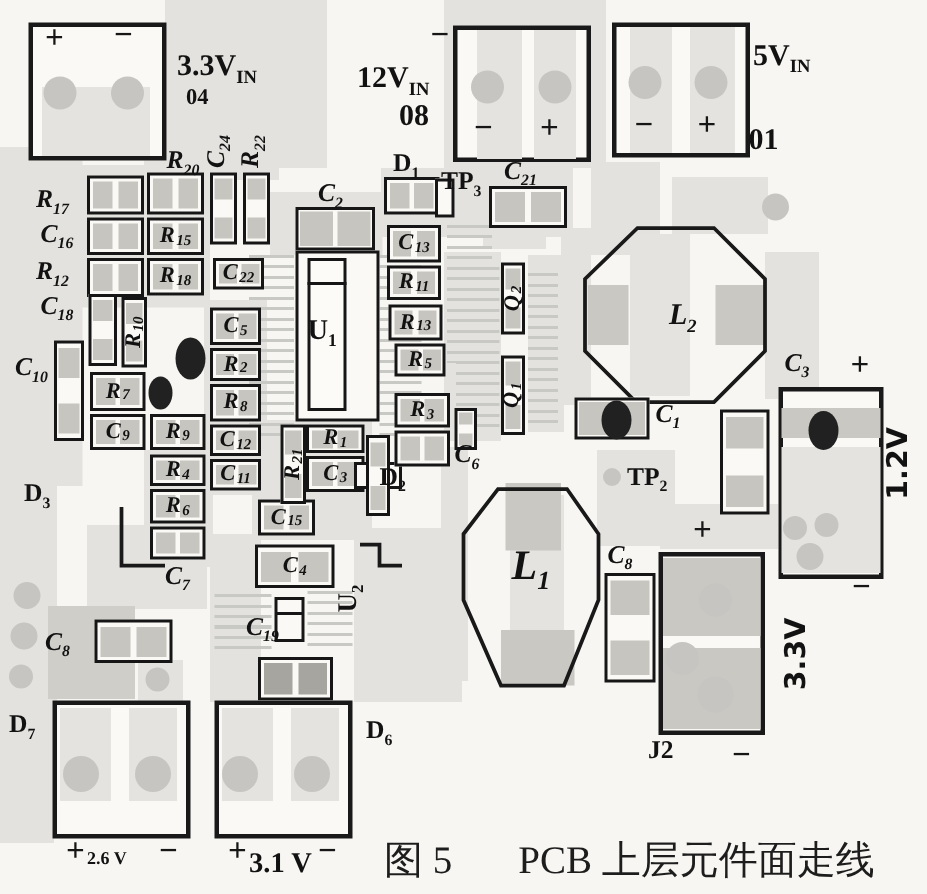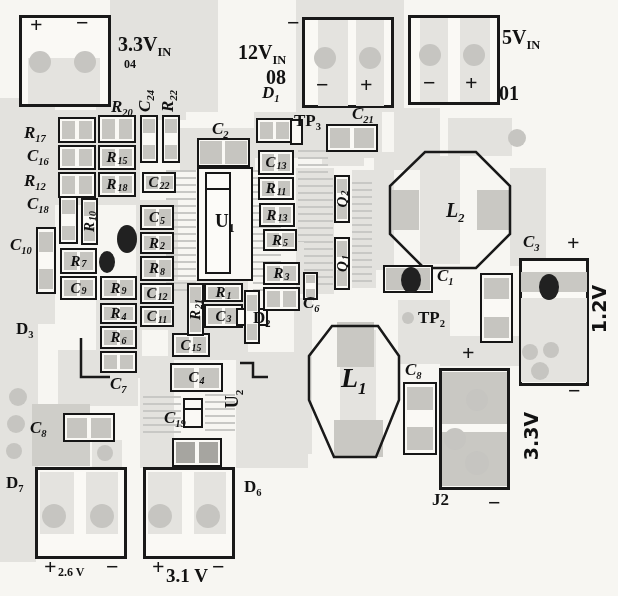--- a/index.html
+++ b/index.html
@@ -44,20 +44,22 @@
   .flabel.rotc{transform:translate(-50%,-50%) rotate(-90deg)}
   .flabel sub{font-size:0.62em}
   .caption{position:absolute;left:256px;top:556px;z-index:9;font-size:26px;color:#1d1d1d;
            display:flex;gap:44px;white-space:nowrap}
 </style>
 </head>
 <body>
 
 <div id="board">
   <div class="caption">
+    <span>图 5</span>
+    <span>PCB 上层元件面走线</span>
   </div>
 <div class="pour l" style="left: 0px; top: 98px; width: 55px; height: 226px;"></div>
     <div class="pour l" style="left: 0px; top: 324px; width: 38px; height: 146px;"></div>
     <div class="pour l" style="left: 110px; top: 0px; width: 108px; height: 112px;"></div>
     <div class="pour l" style="left: 296px; top: 0px; width: 108px; height: 112px;"></div>
     <div class="pour l" style="left: 322px; top: 108px; width: 42px; height: 58px;"></div>
     <div class="pour l" style="left: 394px; top: 108px; width: 46px; height: 62px;"></div>
     <div class="pour l" style="left: 448px; top: 118px; width: 64px; height: 38px;"></div>
     <div class="pour l" style="left: 374px; top: 152px; width: 20px; height: 118px;"></div>
     <div class="pour l" style="left: 510px; top: 168px; width: 36px; height: 98px;"></div>
@@ -463,38 +465,38 @@
     <div class="flabel it" style="left: 10px; top: 236px;"><span class="">C</span><sub class="">10</sub></div>
     <div class="flabel it" style="left: 111px; top: 98px;"><span class="">R</span><sub class="">20</sub></div>
     <div class="flabel it rotc" style="left: 146px; top: 101px;"><span class="">C</span><sub class="">24</sub></div>
     <div class="flabel it rotc" style="left: 169px; top: 101px;"><span class="">R</span><sub class="">22</sub></div>
     <div class="flabel" style="left: 16px; top: 320px;"><span class="">D</span><sub class="">3</sub></div>
     <div class="flabel it" style="left: 110px; top: 375px;"><span class="">C</span><sub class="">7</sub></div>
     <div class="flabel it" style="left: 30px; top: 419px;"><span class="">C</span><sub class="">8</sub></div>
     <div class="flabel" style="left: 6px; top: 474px;"><span class="">D</span><sub class="">7</sub></div>
     <div class="flabel" style="left: 244px; top: 478px;"><span class="">D</span><sub class="">6</sub></div>
     <div class="flabel it" style="left: 212px; top: 120px;"><span class="">C</span><sub class="">2</sub></div>
-    <div class="flabel" style="left: 262px; top: 84px; font-style: italic;"><span class="">D</span><sub class="">1</sub></div>
+    <div class="flabel" style="left: 262px; top: 100px;"><span class="">D</span><sub class="">1</sub></div>
     <div class="flabel" style="left: 294px; top: 112px;"><span class="">TP</span><sub class="">3</sub></div>
-    <div class="flabel it" style="left: 352px; top: 105px;"><span class="">C</span><sub class="">21</sub></div>
-    <div class="flabel" style="left: 215px; top: 211px; font-size: 19px;"><span class="">U</span><sub class="">1</sub></div>
+    <div class="flabel it" style="left: 336px; top: 105px;"><span class="">C</span><sub class="">21</sub></div>
+    <div class="flabel" style="left: 205px; top: 211px; font-size: 19px;"><span class="">U</span><sub class="">1</sub></div>
     <div class="flabel rotc" style="left: 234px; top: 399px; font-size: 18px;"><span class="">U</span><sub class="">2</sub></div>
     <div class="flabel it" style="left: 164px; top: 409px;"><span class="">C</span><sub class="">19</sub></div>
     <div class="flabel" style="left: 253px; top: 309px;"><span class="">D</span><sub class="">2</sub></div>
     <div class="flabel it" style="left: 303px; top: 294px;"><span class="">C</span><sub class="">6</sub></div>
     <div class="flabel it" style="left: 437px; top: 267px;"><span class="">C</span><sub class="">1</sub></div>
     <div class="flabel it" style="left: 446px; top: 200px; font-size: 20px;"><span class="">L</span><sub class="">2</sub></div>
     <div class="flabel it" style="left: 341px; top: 364px; font-size: 28px;"><span class="">L</span><sub class="">1</sub></div>
     <div class="flabel" style="left: 418px; top: 309px;"><span class="">TP</span><sub class="">2</sub></div>
     <div class="flabel it" style="left: 523px; top: 233px;"><span class="">C</span><sub class="">3</sub></div>
     <div class="flabel it" style="left: 405px; top: 361px;"><span class="">C</span><sub class="">8</sub></div>
     <div class="flabel" style="left: 432px; top: 491px;"><span class="">J2</span></div>
     <div class="flabel" style="left: 238px; top: 42px; font-size: 20px;"><span class="">12V</span><sub class="">IN</sub></div>
     <div class="flabel" style="left: 266px; top: 67px; font-size: 20px;"><span class="">08</span></div>
     <div class="flabel" style="left: 118px; top: 34px; font-size: 20px;"><span class="">3.3V</span><sub class="">IN</sub></div>
-    <div class="flabel" style="left: 124px; top: 58px; font-size: 12px;"><span class="">04</span></div>
+    <div class="flabel" style="left: 124px; top: 58px; font-size: 15px;"><span class="">04</span></div>
     <div class="flabel" style="left: 502px; top: 27px; font-size: 20px;"><span class="">5V</span><sub class="">IN</sub></div>
     <div class="flabel" style="left: 499px; top: 83px; font-size: 20px;"><span class="">01</span></div>
     <div class="flabel sans rotc" style="left: 599px; top: 309px; font-size: 19px;"><span class="">1.2V</span></div>
     <div class="flabel sans rotc" style="left: 531px; top: 436px; font-size: 19px;"><span class="">3.3V</span></div>
     <div class="flabel" style="left: 58px; top: 566px; font-size: 12px;"><span class="">2.6 V</span></div>
     <div class="flabel" style="left: 166px; top: 566px; font-size: 19px;"><span class="">3.1 V</span></div>
   </div>
 
 </body></html>

